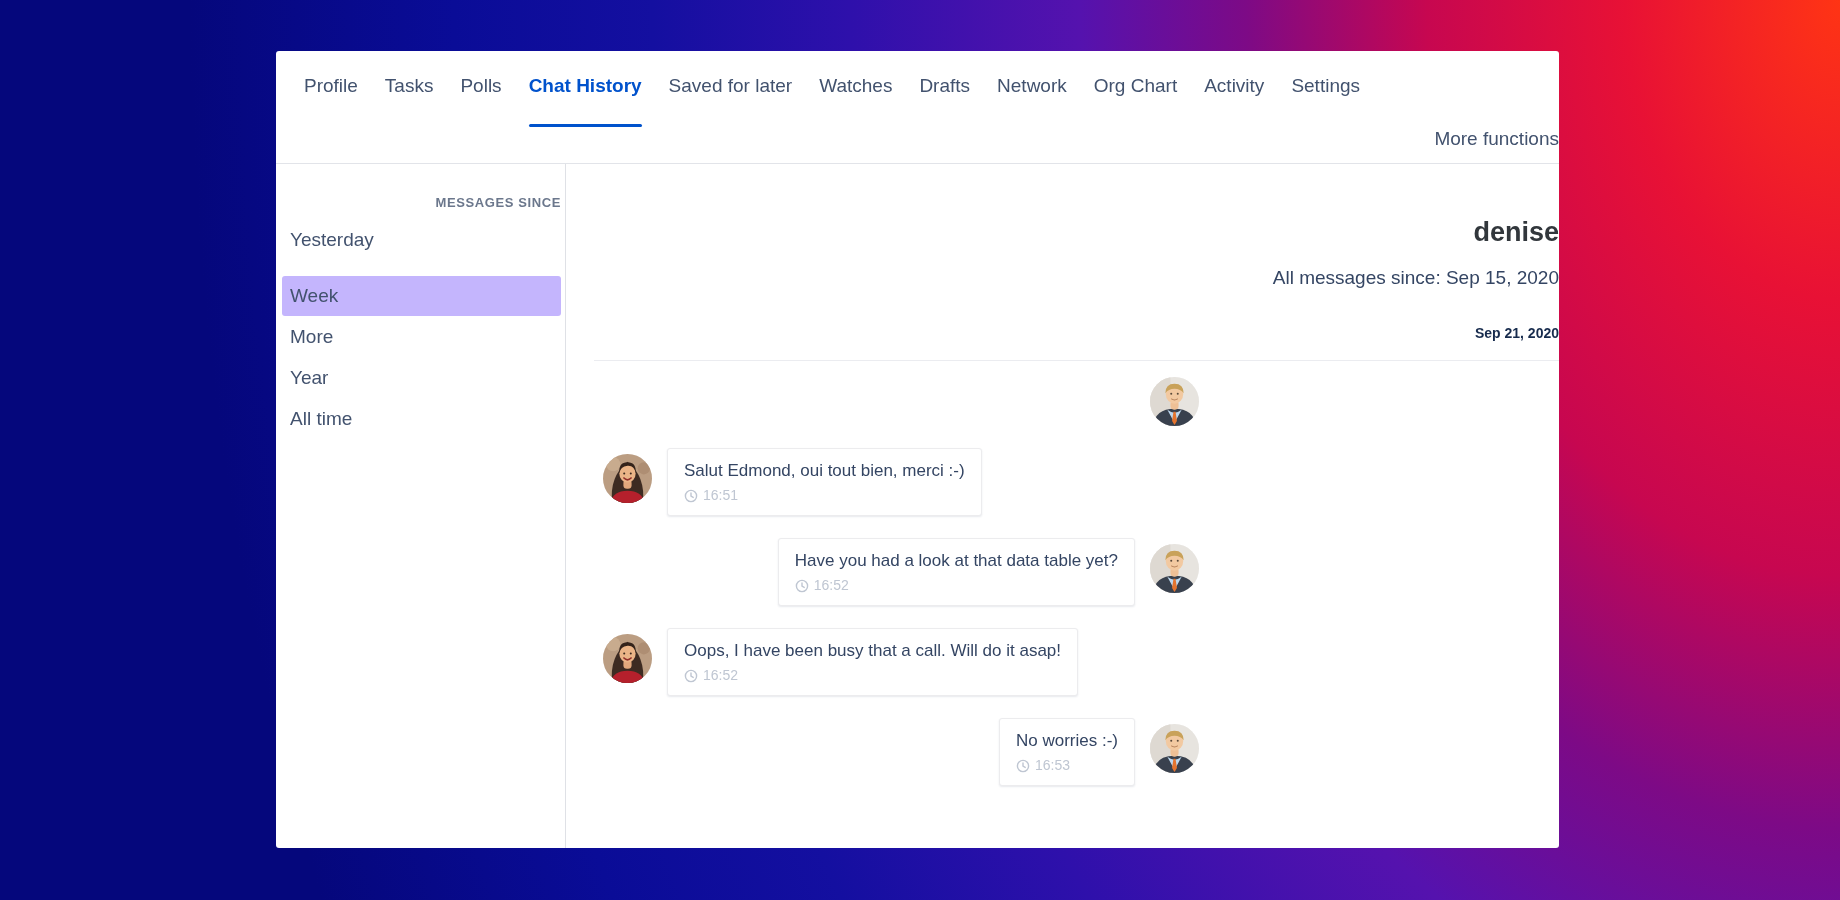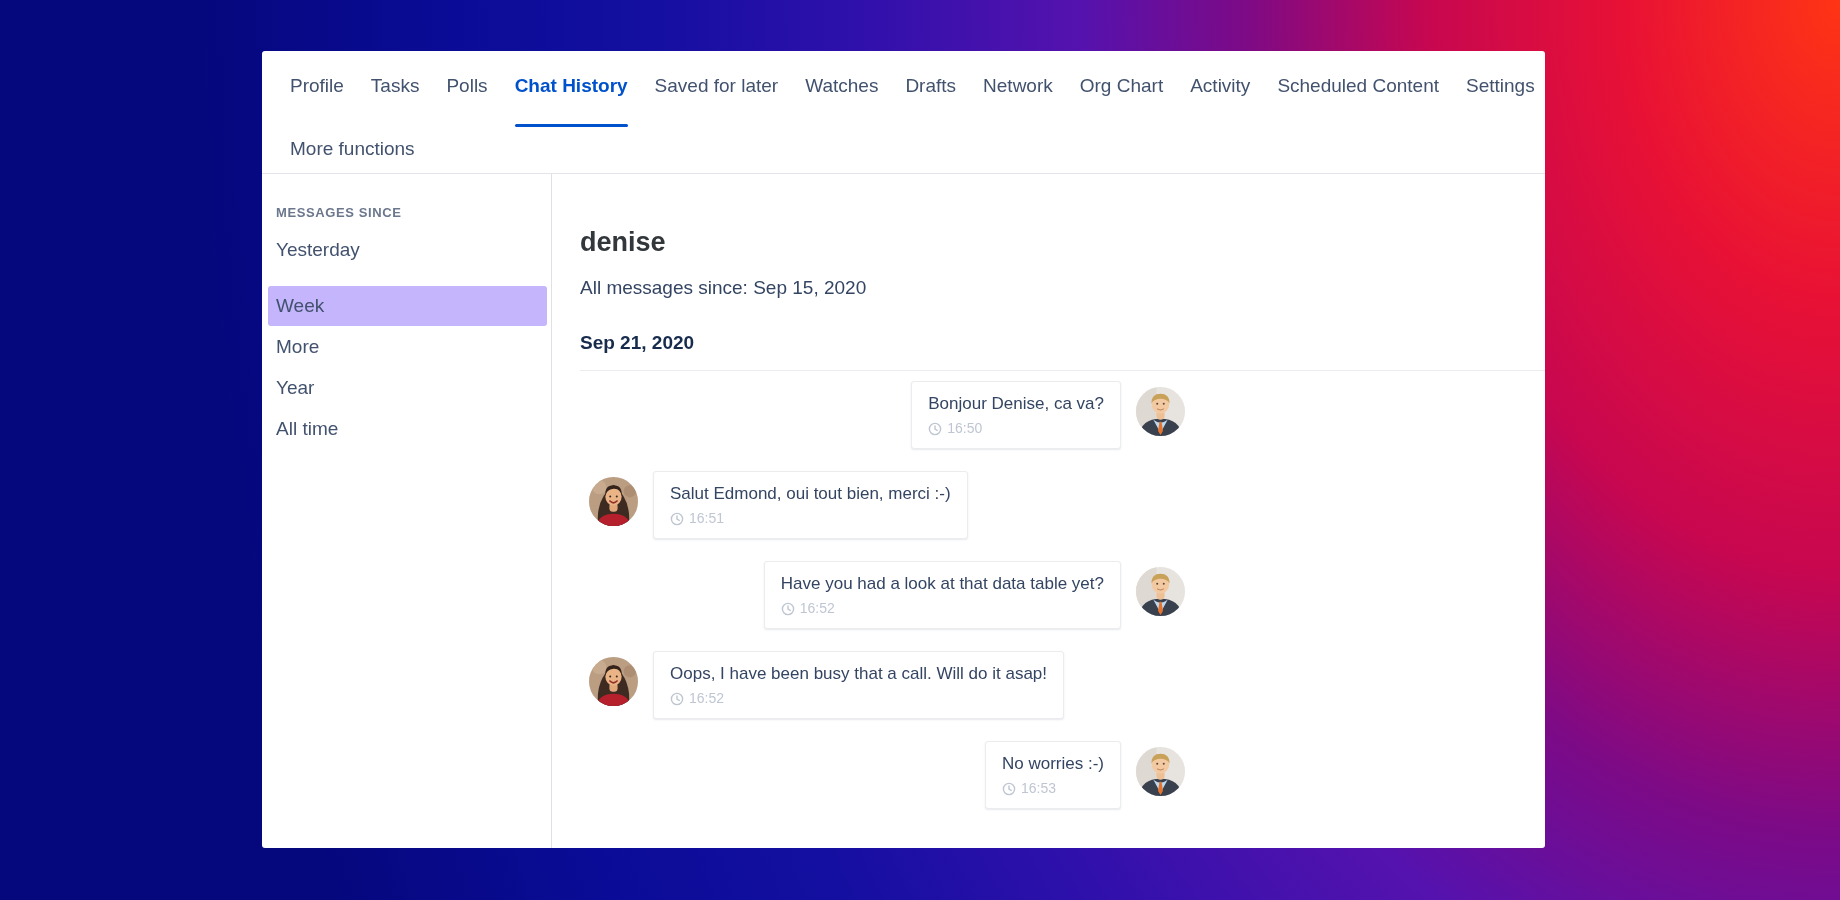--- a/index.html
+++ b/index.html
@@ -8,37 +8,37 @@
     font-family:"Liberation Sans","DejaVu Sans",sans-serif;
     -webkit-font-smoothing:antialiased;
   }
   .stage{
     position:relative;width:1840px;height:900px;
     background:radial-gradient(1650px 2300px at 100% 0%,
       #ff3414 0%, #e81135 13%, #c70750 25%, #7d0a86 36%,
       #5512ae 46%, #2e10ab 60%, #140fa0 72%, #0a0c97 84%, #05077c 100%);
   }
   .card{
-    position:absolute;left:262px;top:51px;width:1283px;height:797px;
+    position:absolute;left:276px;top:51px;width:1283px;height:797px;
     background:#ffffff;border-radius:3px;overflow:hidden;
-    display:flex;flex-direction:column;
+    display:flex;flex-direction:column;text-align:right;
   }
   
   .nav{flex:none;border-bottom:1px solid #e2e4e9;padding-left:28px;}
   .nav-row1{display:flex;gap:27px;padding-top:24px;flex-wrap:nowrap;white-space:nowrap;}
   .tab{
     position:relative;font-size:19px;line-height:22px;color:#42526e;
     padding-bottom:30px;cursor:pointer;flex:none;
   }
   .tab.active{color:#0052cc;font-weight:bold;}
   .tab.active::after{
     content:"";position:absolute;left:0;right:0;bottom:0;height:3px;
     background:#0052cc;border-radius:2px;
   }
-  .nav-row2{margin-top:11px;padding-bottom:13px;}
+  .nav-row2{margin-top:1px;padding-bottom:13px;}
   .more-link{font-size:19px;line-height:22px;color:#42526e;cursor:pointer;display:inline-block;}
   
   .split{flex:1;display:flex;min-height:0;}
   .sidebar{
     flex:none;width:290px;box-sizing:border-box;
     border-right:1px solid #dfe1e6;
     padding:31px 4px 0 14px;
   }
   .side-label{
     font-size:13px;font-weight:bold;letter-spacing:.6px;color:#6b778c;
@@ -49,21 +49,21 @@
     height:40px;display:flex;align-items:center;
     font-size:19px;color:#42526e;border-radius:3px;
     padding:0 8px;margin:0 0 1px -8px;cursor:pointer;
   }
   .side-item.selected{background:#c4b5fd;margin-top:16px;}
   
   .main{flex:1;min-width:0;padding-left:28px;box-sizing:border-box;}
   .page-title{margin-top:52px;font-size:27px;font-weight:bold;color:#32373c;line-height:32px;}
   .subtitle{margin-top:19px;font-size:19px;color:#344563;line-height:22px;}
   .date-head{
-    margin-top:33px;font-size:19px;font-weight:bold;color:#172b4d;line-height:22px;
+    margin-top:33px;font-size:14px;font-weight:bold;color:#172b4d;line-height:22px;
     padding-bottom:16px;border-bottom:1px solid #ebecf0;
   }
   .messages{margin-top:10px;margin-left:9px;width:596px;}
   .msg-row{display:flex;gap:15px;margin-bottom:22px;align-items:flex-start;}
   .msg-row.right{justify-content:flex-end;}
   .bubble{
     background:#fff;border:1px solid #ececee;border-radius:3px;
     box-shadow:0 1px 2px rgba(23,43,77,.10);
     padding:11px 16px;max-width:480px;
   }
@@ -87,21 +87,20 @@
         <div class="tab">Profile</div>
         <div class="tab">Tasks</div>
         <div class="tab">Polls</div>
         <div class="tab active">Chat History</div>
         <div class="tab">Saved for later</div>
         <div class="tab">Watches</div>
         <div class="tab">Drafts</div>
         <div class="tab">Network</div>
         <div class="tab">Org Chart</div>
         <div class="tab">Activity</div>
-        <div class="tab">Scheduled Content</div>
         <div class="tab">Settings</div>
       </div>
       <div class="nav-row2">
         <span class="more-link">More functions</span>
       </div>
     </div>
 
     <div class="split">
 
       <div class="sidebar">
@@ -116,32 +115,20 @@
       </div>
 
       <div class="main">
         <div class="page-title">denise</div>
         <div class="subtitle">All messages since: Sep 15, 2020</div>
         <div class="date-head">Sep 21, 2020</div>
 
         <div class="messages">
 
           <div class="msg-row right">
-            <div class="bubble">
-              <div class="msg-text">Bonjour Denise, ca va?</div>
-              <div class="msg-time">
-                <span>
-                    <svg width="14" height="14" viewBox="0 0 14 14">
-                      <circle cx="7" cy="7" r="5.6" fill="none" stroke="#bfc6d2" stroke-width="1.4"></circle>
-                      <path d="M7 4v3.2l2.2 1.2" fill="none" stroke="#bfc6d2" stroke-width="1.4" stroke-linecap="round"></path>
-                    </svg>
-                  </span>
-                <span>16:50</span>
-              </div>
-            </div>
             <div class="avatar">
               <svg viewBox="0 0 48 48">
                   <rect width="48" height="48" fill="#e7e4df"></rect>
                   <rect x="0" y="0" width="20" height="48" fill="#ded9d2"></rect>
                   <path d="M3 48 Q5 31 24 31 Q43 31 45 48 Z" fill="#39414e"></path>
                   <path d="M17 32 L24 45 L31 32 Q27 35 24 35 Q21 35 17 32 Z" fill="#bcd7ee"></path>
                   <path d="M23 34 h2 l1.4 9 L24 47 l-2.4-4 Z" fill="#e4742e"></path>
                   <rect x="20" y="23" width="8" height="9" rx="3.5" fill="#eec096"></rect>
                   <ellipse cx="24" cy="16.5" rx="8.6" ry="9.6" fill="#f2c9a1"></ellipse>
                   <path d="M15 16 Q15 6.5 24 6.5 Q33 6.5 33 16 Q30 11.5 24 11.5 Q18 11.5 15 16 Z" fill="#c9a25a"></path>

